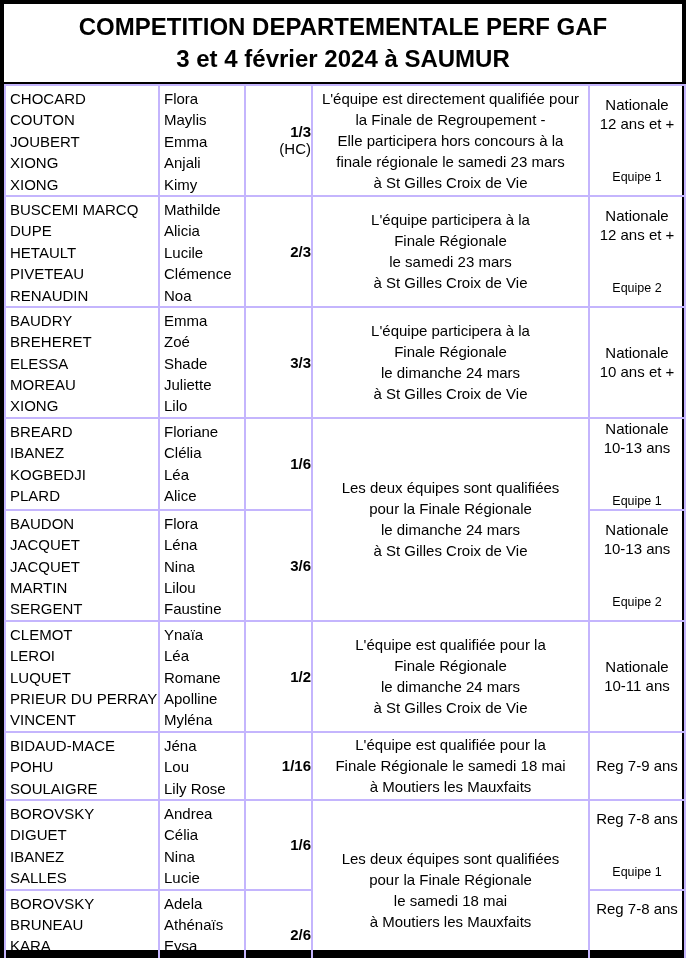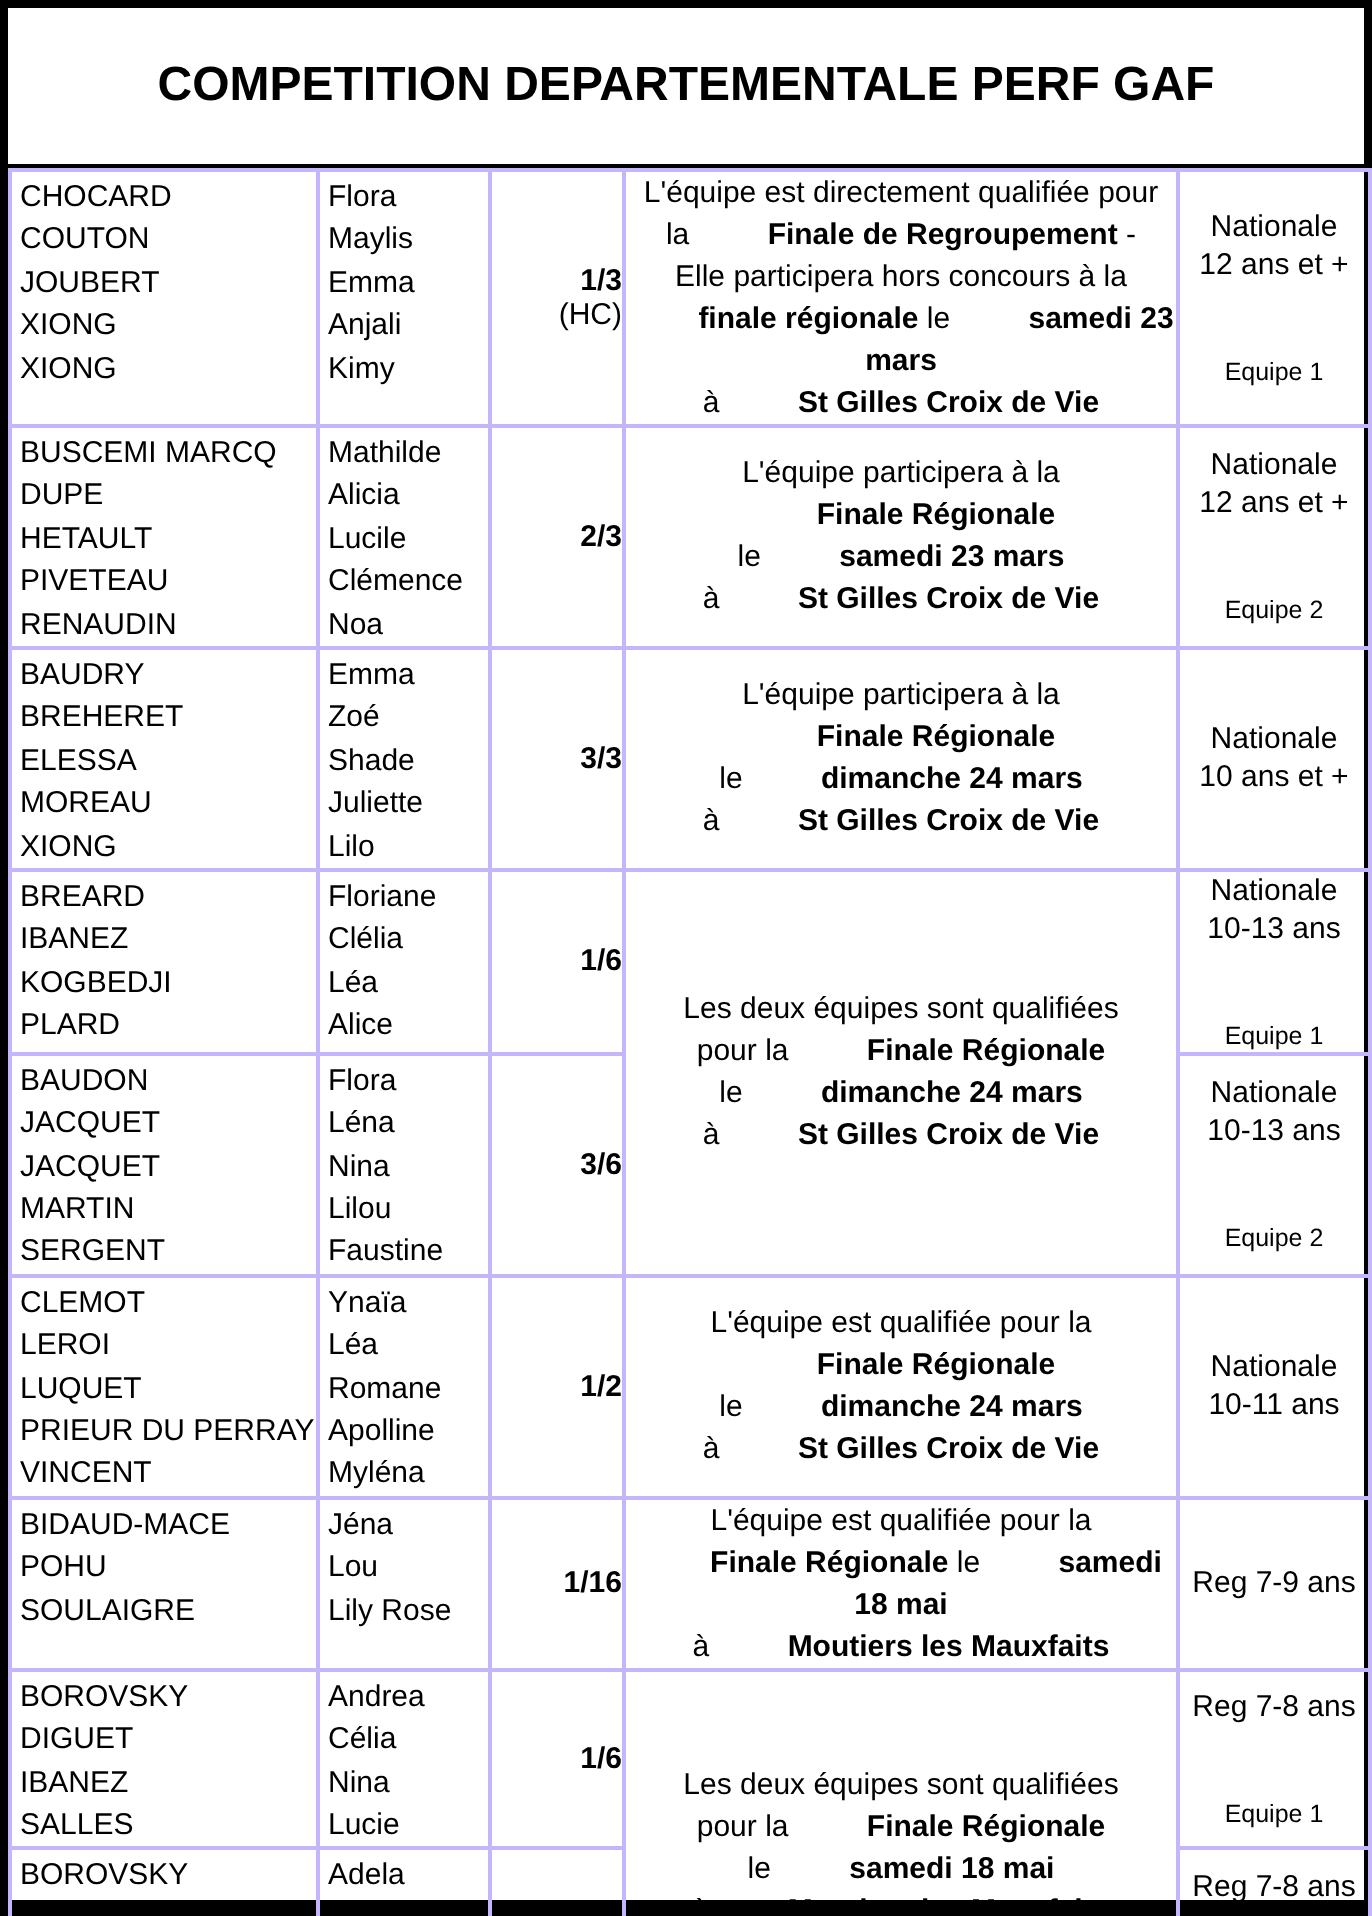--- a/index.html
+++ b/index.html
@@ -14,32 +14,33 @@
     font-weight:bold;font-size:24px;line-height:32px;text-align:center;
   }
   table{border-collapse:collapse;width:100%;table-layout:fixed;}
   td{border:2px solid #c4b5fd;padding:0;vertical-align:middle;overflow:hidden;}
   td.names{vertical-align:top;padding:2px 0 0 4px;}
   .nline{height:21.4px;line-height:21.4px;font-size:15px;white-space:nowrap;}
   td.rank{text-align:right;font-weight:bold;font-size:15px;}
   .rank-note{font-weight:normal;}
   td.qual{text-align:center;font-size:15px;}
   .qline{line-height:21px;}
-  .b{font-weight:bold;margin-left:35px;}
+  .b{font-weight:normal;}
   td.cat{text-align:center;font-size:15px;}
   .cat div{line-height:19px;}
   .cat .team{font-size:12.5px;line-height:16px;margin-top:36px;}
 </style>
 </head>
 <body>
 
 <div class="page">
 
   <div class="header">
     <div>COMPETITION DEPARTEMENTALE PERF GAF</div>
+    <div>3 et 4 février 2024 à SAUMUR</div>
   </div>
 
   <table>
     <colgroup>
       <col style="width:154px">
         <col style="width:86px">
         <col style="width:67px">
         <col style="width:277px">
         <col style="width:96px">
     </colgroup>

